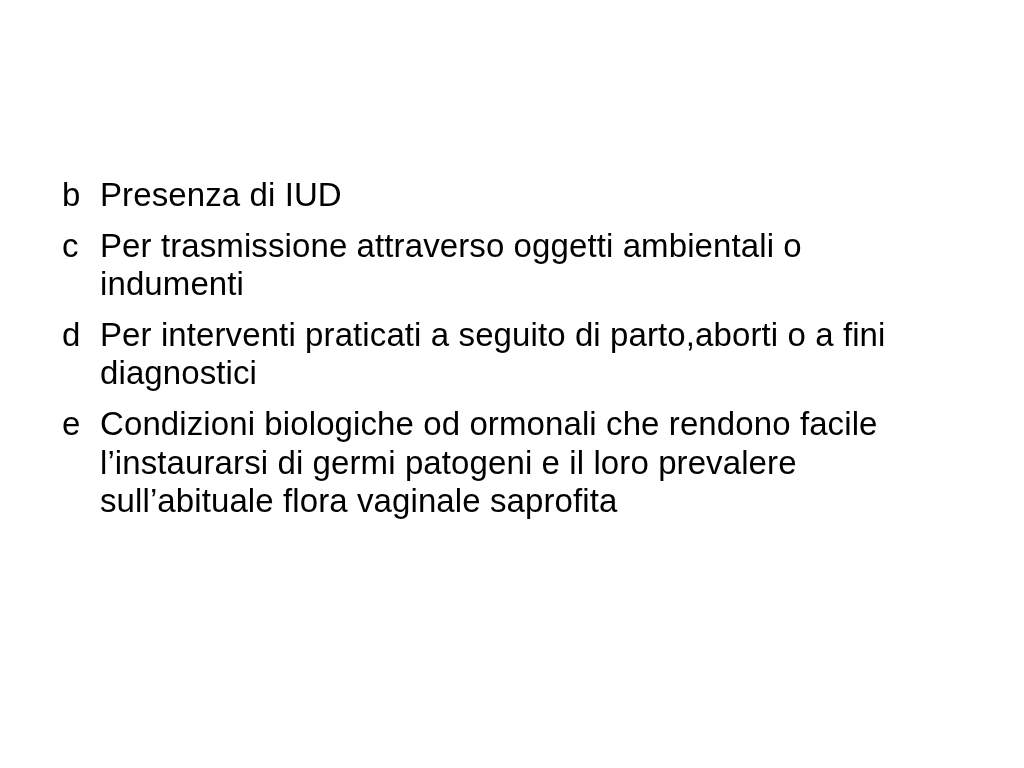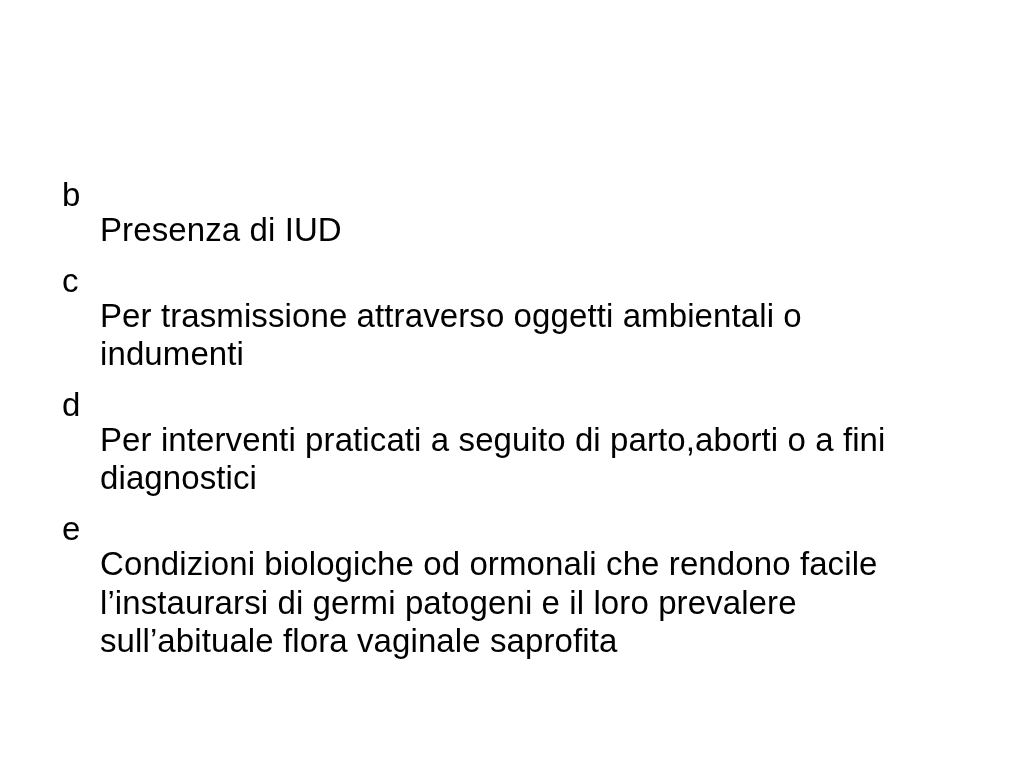--- a/index.html
+++ b/index.html
@@ -34,21 +34,20 @@
     margin-bottom: 12px;
     letter-spacing: 0.1px;
   }
   .bullet-marker {
     flex: 0 0 auto;
     width: 38px;
     text-align: left;
   }
   .bullet-text {
     flex: 1 1 auto;
-    margin-top: 35px;
   }
 </style>
 </head>
 <body>
 
 <div class="slide">
   <div class="content-block">
 
     <div class="bullet-item">
       <span class="bullet-marker">b</span>

